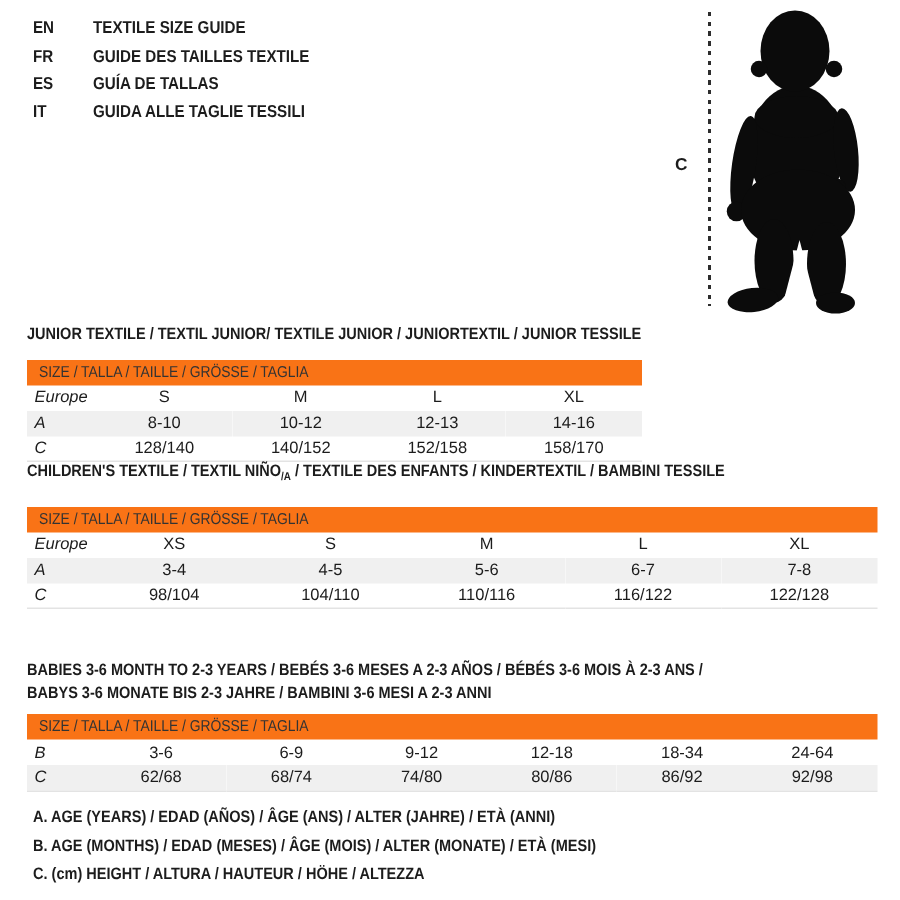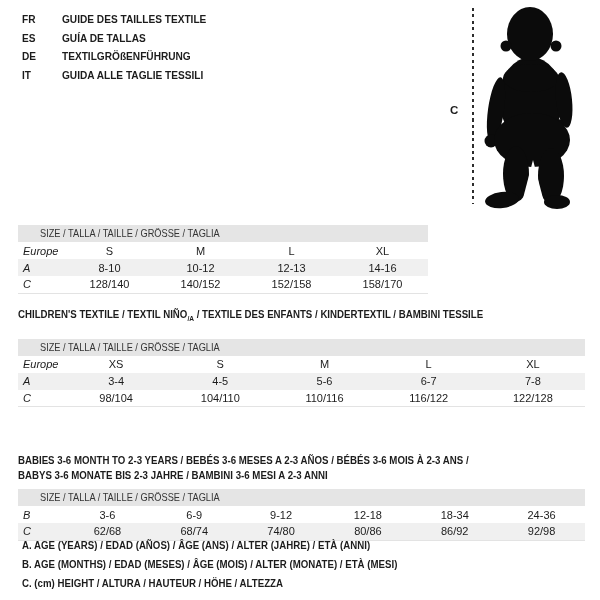--- a/index.html
+++ b/index.html
@@ -18,54 +18,54 @@
   
   #height-dashed-line{left:472px;top:8px;width:2px;height:196px;
     background:repeating-linear-gradient(to bottom,#2d2d2d 0 3px,transparent 3px 6.5px);}
   #measure-c-label{left:450px;top:104px;font-weight:bold;font-size:11.5px;}
   #toddler-figure{left:480px;top:4px;width:118px;height:208px;}
 
   
   .section{position:absolute;left:18px;}
   #section-0{top:216px;width:410px;}
   #section-1{top:307px;width:567px;}
-  #section-2{top:453px;width:567px;}
+  #section-2{top:440px;width:567px;}
   .section-title{font-weight:bold;font-size:11px;line-height:14.5px;}
   #section-0 .size-bar{margin-top:9px;}
   #section-1 .size-bar{margin-top:12px;}
   #section-2 .size-bar{margin-top:7px;}
-  .size-bar{background:#e5e5e5;height:17px;line-height:17px;font-size:10.5px;color:#333;padding-left:22px;}
+  .size-bar{background:#f97316;height:17px;line-height:17px;font-size:10.5px;color:#333;padding-left:8px;}
   .sub-script{font-size:7.5px;vertical-align:sub;}
 
   table.size-table{border-collapse:collapse;table-layout:fixed;width:100%;
     font-size:11px;border-bottom:1px solid #e3e3e3;}
   .size-table tr{height:17px;}
   .size-table tr.stripe{background:#f0f0f0;}
   .size-table td{text-align:center;padding:0;overflow:hidden;}
   .size-table td.row-label{text-align:left;padding-left:5px;font-style:italic;}
 
   
   #footnotes{left:22px;top:536px;}
   .footnote-line{font-weight:bold;font-size:11px;line-height:18.8px;}
 </style>
 </head>
 <body>
 
 <div class="abs" id="language-list">
     <div class="lang-row">
+      <span class="lang-code"><span class="cond">EN</span></span>
+      <span class="cond">TEXTILE SIZE GUIDE</span>
+    </div>
+    <div class="lang-row">
       <span class="lang-code"><span class="cond">FR</span></span>
       <span class="cond">GUIDE DES TAILLES TEXTILE</span>
     </div>
     <div class="lang-row">
       <span class="lang-code"><span class="cond">ES</span></span>
       <span class="cond">GUÍA DE TALLAS</span>
-    </div>
-    <div class="lang-row">
-      <span class="lang-code"><span class="cond">DE</span></span>
-      <span class="cond">TEXTILGRÖßENFÜHRUNG</span>
     </div>
     <div class="lang-row">
       <span class="lang-code"><span class="cond">IT</span></span>
       <span class="cond">GUIDA ALLE TAGLIE TESSILI</span>
     </div>
   </div>
 
 <div class="abs" id="height-dashed-line"></div>
 <div class="abs" id="measure-c-label">C</div>
 <div class="abs" id="toddler-figure">
@@ -94,20 +94,23 @@
       <ellipse cx="77" cy="198" rx="13" ry="7"></ellipse>
 
       <ellipse cx="50" cy="30" rx="23" ry="27"></ellipse>
       <circle cx="26" cy="42" r="5.5"></circle>
       <circle cx="76" cy="42" r="5.5"></circle>
     </g>
   </svg>
 </div>
 
 <div class="section" id="section-0">
+    <div class="section-title">
+      <div><span class="cond">JUNIOR TEXTILE / TEXTIL JUNIOR/ TEXTILE JUNIOR / JUNIORTEXTIL / JUNIOR TESSILE</span></div>
+    </div>
     <div class="size-bar"><span class="cond">SIZE / TALLA / TAILLE / GRÖSSE / TAGLIA</span></div>
     <table class="size-table">
       <colgroup>
         <col style="width: 46px;">
         <col>
         <col>
         <col>
         <col>
       </colgroup>
       <tbody>
@@ -192,21 +195,21 @@
         <col>
       </colgroup>
       <tbody>
         <tr>
           <td class="row-label">B</td>
           <td>3-6</td>
           <td>6-9</td>
           <td>9-12</td>
           <td>12-18</td>
           <td>18-34</td>
-          <td>24-36</td>
+          <td>24-64</td>
         </tr>
         <tr class="stripe">
           <td class="row-label">C</td>
           <td>62/68</td>
           <td>68/74</td>
           <td>74/80</td>
           <td>80/86</td>
           <td>86/92</td>
           <td>92/98</td>
         </tr>

